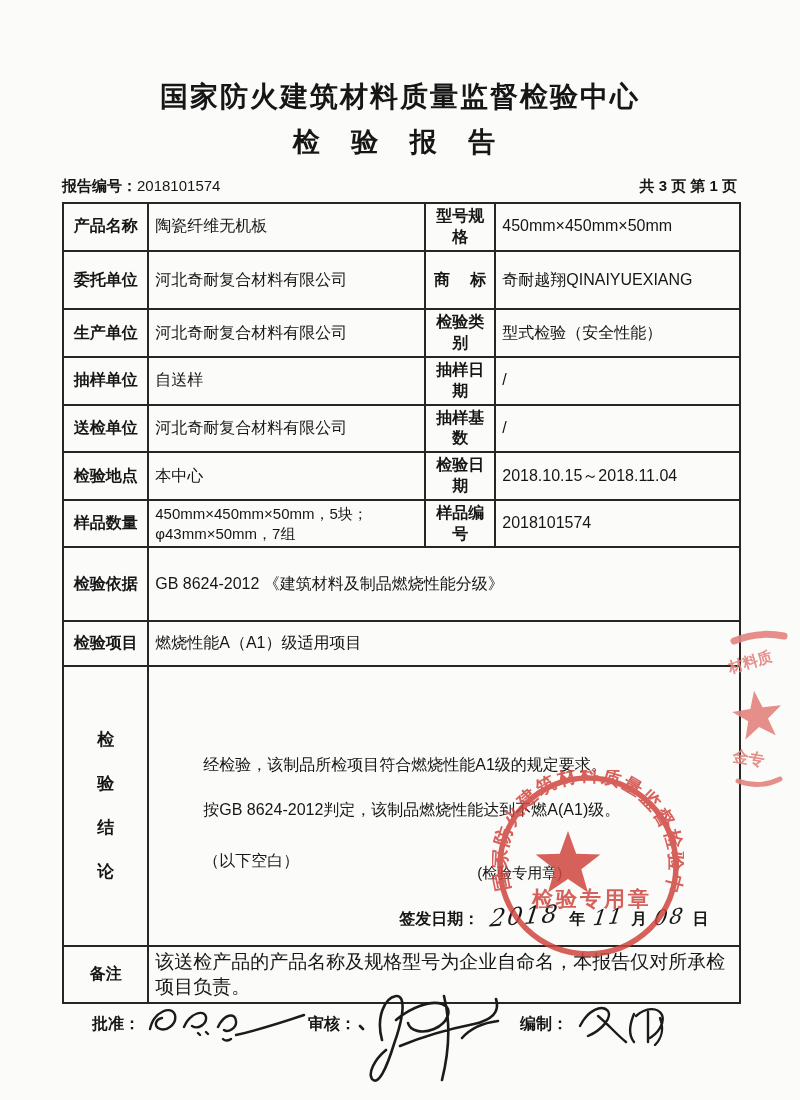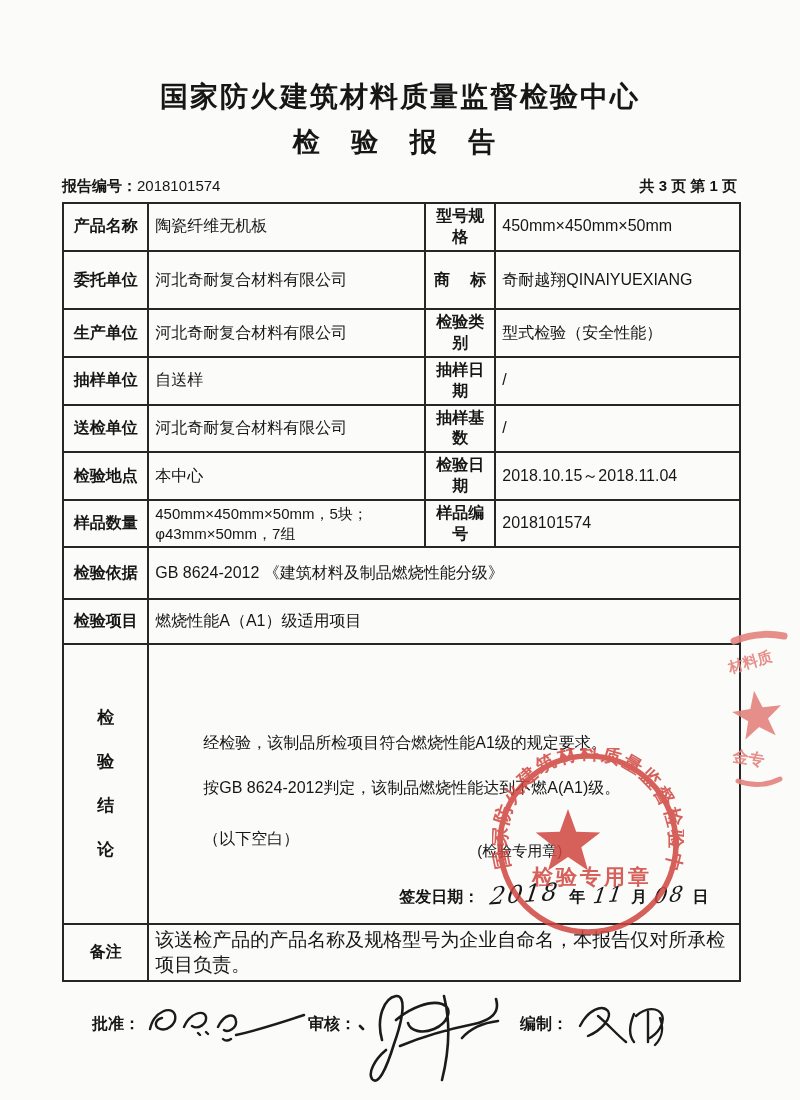--- a/index.html
+++ b/index.html
@@ -131,21 +131,21 @@
     <td class="val">本中心</td>
     <td class="lab">检验日期</td>
     <td class="val">2018.10.15～2018.11.04</td>
   </tr>
   <tr style="height:46px">
     <td class="lab">样品数量</td>
     <td class="val" style="font-size:15px">450mm×450mm×50mm，5块；φ43mm×50mm，7组</td>
     <td class="lab">样品编号</td>
     <td class="val">2018101574</td>
   </tr>
-  <tr style="height:52px">
+  <tr style="height:74px">
     <td class="lab">检验依据</td>
     <td class="val" colspan="3">GB 8624-2012 《建筑材料及制品燃烧性能分级》</td>
   </tr>
   <tr style="height:45px">
     <td class="lab">检验项目</td>
     <td class="val" colspan="3">燃烧性能A（A1）级适用项目</td>
   </tr>
   <tr style="height:280px">
     <td class="lab concl-lab">
       <div class="vlabel">

